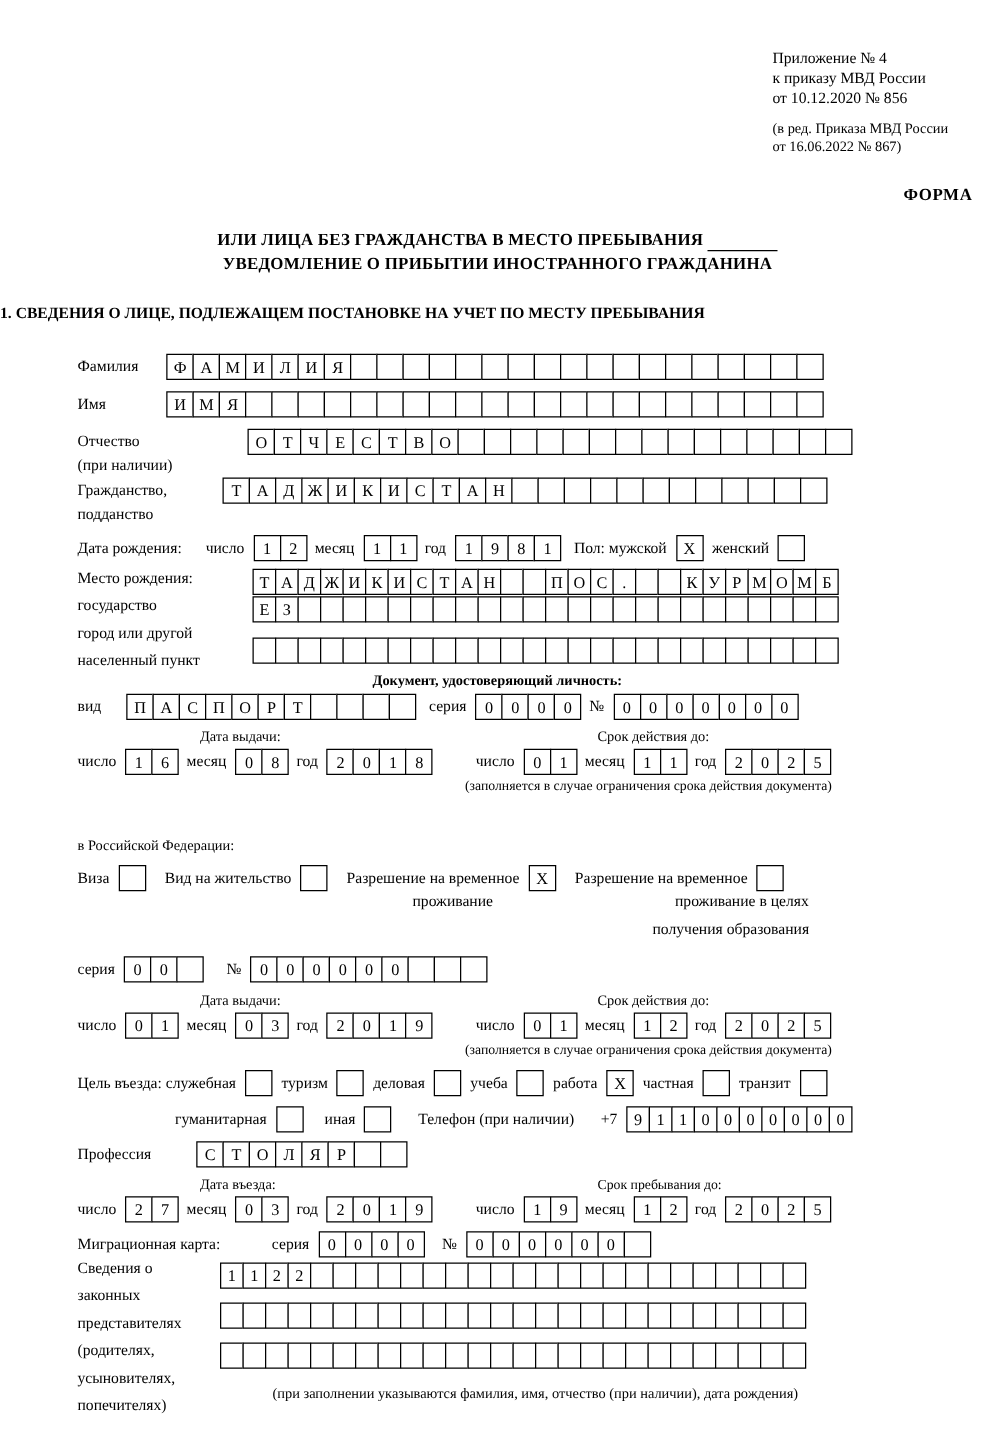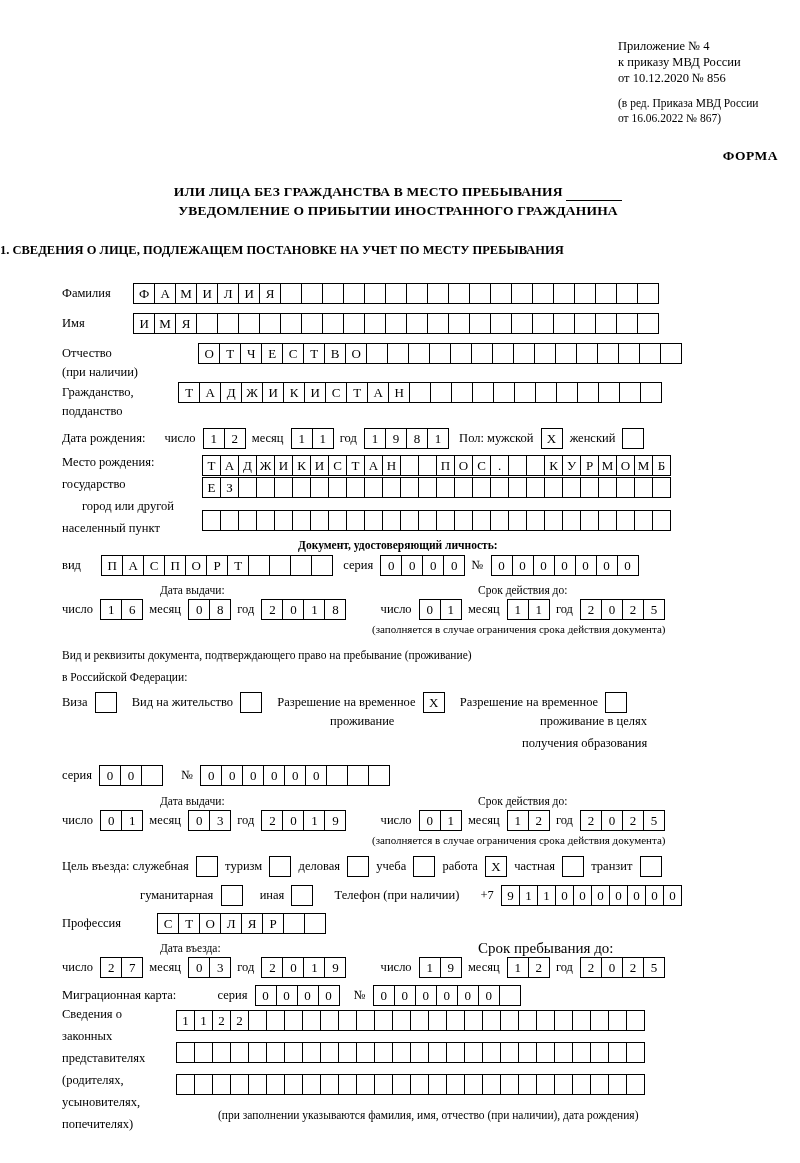--- a/index.html
+++ b/index.html
@@ -96,21 +96,21 @@
     <span class="inline-lbl">год</span>
     <span class="cells" id="bd-year"><span class="c">1</span><span class="c">9</span><span class="c">8</span><span class="c">1</span></span>
     <span class="inline-lbl" style="padding-left:8px;">Пол: мужской</span>
     <span class="box">Х</span>
     <span class="inline-lbl">женский</span>
     <span class="box"></span>
   </div>
 
   <div class="row" style="left:62px;top:455px;">Место рождения:</div>
   <div class="row" style="left:62px;top:477px;">государство</div>
-  <div class="row" style="left:62px;top:499px;margin-left:20px;">город или другой</div>
+  <div class="row" style="left:62px;top:499px;">город или другой</div>
   <div class="row" style="left:62px;top:521px;">населенный пункт</div>
 
   <div class="row" style="left:202px;top:455px;"><span class="cells" id="bp-row1"><span class="c w18">Т</span><span class="c w18">А</span><span class="c w18">Д</span><span class="c w18">Ж</span><span class="c w18">И</span><span class="c w18">К</span><span class="c w18">И</span><span class="c w18">С</span><span class="c w18">Т</span><span class="c w18">А</span><span class="c w18">Н</span><span class="c w18"></span><span class="c w18"></span><span class="c w18">П</span><span class="c w18">О</span><span class="c w18">С</span><span class="c w18">.</span><span class="c w18"></span><span class="c w18"></span><span class="c w18">К</span><span class="c w18">У</span><span class="c w18">Р</span><span class="c w18">М</span><span class="c w18">О</span><span class="c w18">М</span><span class="c w18">Б</span></span></div>
   <div class="row" style="left:202px;top:477px;"><span class="cells" id="bp-row2"><span class="c w18">Е</span><span class="c w18">З</span><span class="c w18"></span><span class="c w18"></span><span class="c w18"></span><span class="c w18"></span><span class="c w18"></span><span class="c w18"></span><span class="c w18"></span><span class="c w18"></span><span class="c w18"></span><span class="c w18"></span><span class="c w18"></span><span class="c w18"></span><span class="c w18"></span><span class="c w18"></span><span class="c w18"></span><span class="c w18"></span><span class="c w18"></span><span class="c w18"></span><span class="c w18"></span><span class="c w18"></span><span class="c w18"></span><span class="c w18"></span><span class="c w18"></span><span class="c w18"></span></span></div>
   <div class="row" style="left:202px;top:510px;"><span class="cells" id="bp-row3"><span class="c w18"></span><span class="c w18"></span><span class="c w18"></span><span class="c w18"></span><span class="c w18"></span><span class="c w18"></span><span class="c w18"></span><span class="c w18"></span><span class="c w18"></span><span class="c w18"></span><span class="c w18"></span><span class="c w18"></span><span class="c w18"></span><span class="c w18"></span><span class="c w18"></span><span class="c w18"></span><span class="c w18"></span><span class="c w18"></span><span class="c w18"></span><span class="c w18"></span><span class="c w18"></span><span class="c w18"></span><span class="c w18"></span><span class="c w18"></span><span class="c w18"></span><span class="c w18"></span></span></div>
 
   <div class="row bold" style="left:298px;top:538px;font-size:11.5px;">Документ, удостоверяющий личность:</div>
 
   <div class="row" style="left:62px;top:555px;">
     <span class="lbl" style="width:36px;">вид</span>
@@ -134,21 +134,20 @@
     <span class="inline-lbl" style="padding-left:32px;">число</span>
     <span class="cells" id="dv-day"><span class="c">0</span><span class="c">1</span></span>
     <span class="inline-lbl">месяц</span>
     <span class="cells" id="dv-month"><span class="c">1</span><span class="c">1</span></span>
     <span class="inline-lbl">год</span>
     <span class="cells" id="dv-year"><span class="c">2</span><span class="c">0</span><span class="c">2</span><span class="c">5</span></span>
   </div>
 
   <div class="row" style="left:372px;top:622px;font-size:11px;">(заполняется в случае ограничения срока действия документа)</div>
 
-  <div class="row" style="left:62px;top:648px;font-size:11.5px;">Вид и реквизиты документа, подтверждающего право на пребывание (проживание)</div>
   <div class="row" style="left:62px;top:670px;font-size:11.5px;">в Российской Федерации:</div>
 
   <div class="row" style="left:62px;top:692px;">
     <span class="inline-lbl" style="padding-left:0;">Виза</span>
     <span class="box"></span>
     <span class="inline-lbl" style="padding-left:12px;">Вид на жительство</span>
     <span class="box"></span>
     <span class="inline-lbl" style="padding-left:12px;">Разрешение на временное</span>
     <span class="box">Х</span>
     <span class="inline-lbl" style="padding-left:12px;">Разрешение на временное</span>
@@ -210,21 +209,21 @@
     <span class="inline-lbl" style="padding-left:14px;">+7</span>
     <span class="cells" id="phone-cells"><span class="c w18">9</span><span class="c w18">1</span><span class="c w18">1</span><span class="c w18">0</span><span class="c w18">0</span><span class="c w18">0</span><span class="c w18">0</span><span class="c w18">0</span><span class="c w18">0</span><span class="c w18">0</span></span>
   </div>
 
   <div class="row" style="left:62px;top:913px;">
     <span class="lbl" style="width:92px;">Профессия</span>
     <span class="cells" id="profession-cells"><span class="c">С</span><span class="c">Т</span><span class="c">О</span><span class="c">Л</span><span class="c">Я</span><span class="c">Р</span><span class="c"></span><span class="c"></span></span>
   </div>
 
   <div class="row" style="left:160px;top:941px;font-size:11.5px;">Дата въезда:</div>
-  <div class="row" style="left:478px;top:941px;font-size:15px;">Срок пребывания до:</div>
+  <div class="row" style="left:478px;top:941px;font-size:11px;">Срок пребывания до:</div>
 
   <div class="row" style="left:62px;top:957px;">
     <span class="inline-lbl" style="padding-left:0;">число</span>
     <span class="cells" id="en-day"><span class="c">2</span><span class="c">7</span></span>
     <span class="inline-lbl">месяц</span>
     <span class="cells" id="en-month"><span class="c">0</span><span class="c">3</span></span>
     <span class="inline-lbl">год</span>
     <span class="cells" id="en-year"><span class="c">2</span><span class="c">0</span><span class="c">1</span><span class="c">9</span></span>
     <span class="inline-lbl" style="padding-left:32px;">число</span>
     <span class="cells" id="su-day"><span class="c">1</span><span class="c">9</span></span>

